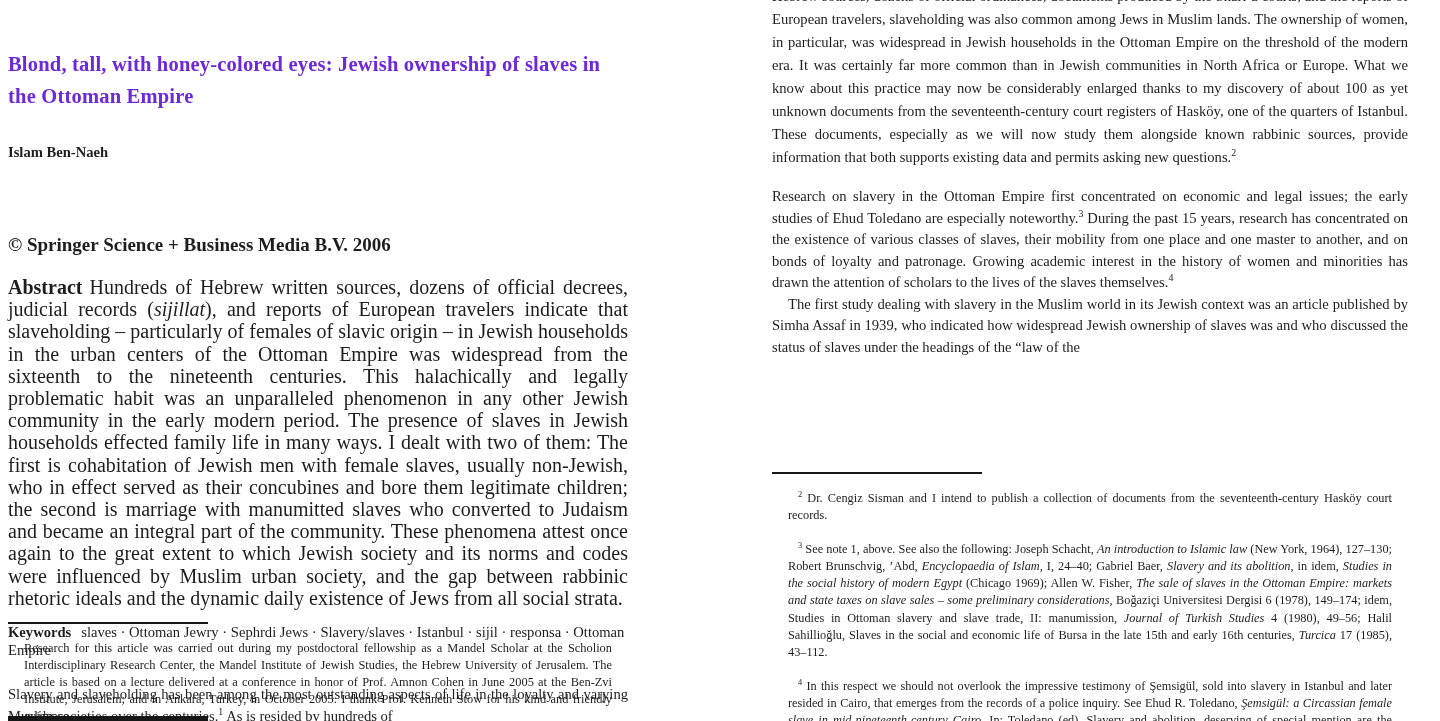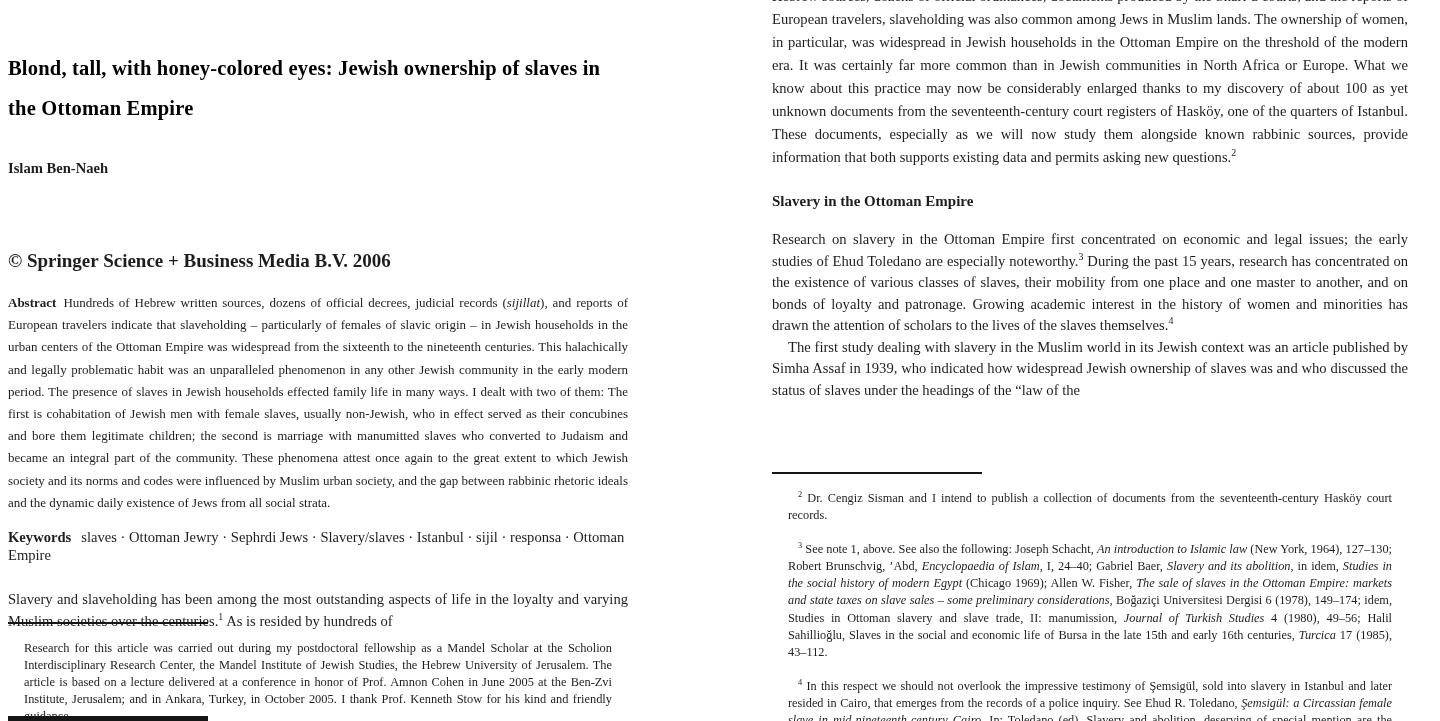--- a/index.html
+++ b/index.html
@@ -15,40 +15,40 @@
   .spread { position: relative; width: 1440px; height: 721px; background: #ffffff; }
   .page { position: absolute; top: 0; }
   .page-left  { left: 8px;  top: 0;     width: 620px; }
   .page-right { left: 772px; top: -15px; width: 636px; }
 
   .justify { text-align: justify; text-justify: inter-word; }
 
   h1.article-title {
     margin: 48px 0 0 0;
     font-size: 20.5px;
-    line-height: 40px;
+    line-height: 32px;
     font-weight: bold;
-    color: #000000;
+    color: #6d28d9;
     letter-spacing: 0.2px;
   }
   p.author {
     margin: 30px 0 0 0;
     font-weight: bold;
     font-size: 14.6px;
     line-height: 20px;
   }
   p.copyright {
     margin: 74px 0 0 0;
     font-size: 19px;
     line-height: 18px;
     font-weight: bold;
   }
   p.abstract {
     margin: 22px 0 0 0;
-    font-size: 13px;
+    font-size: 20px;
     line-height: 22.2px;
   }
   .inline-label { margin-right: 7px; }
   p.keywords {
     margin: 14px 0 0 0;
     font-size: 14.6px;
     line-height: 18px;
     text-align: left;
   }
   p.keywords b { margin-right: 10px; }
@@ -138,21 +138,20 @@
     <div class="footnote-block-left">
       <div class="fn-rule"></div>
       <p class="fn-text justify">Research for this article was carried out during my postdoctoral fellowship as a Mandel Scholar at the Scholion Interdisciplinary Research Center, the Mandel Institute of Jewish Studies, the Hebrew University of Jerusalem. The article is based on a lecture delivered at a conference in honor of Prof. Amnon Cohen in June 2005 at the Ben-Zvi Institute, Jerusalem; and in Ankara, Turkey, in October 2005. I thank Prof. Kenneth Stow for his kind and friendly guidance.</p>
     </div>
     <div class="fn-rule-bottom"></div>
   </section>
 
   <section class="page page-right">
     <p class="cont justify"><span>Hebrew sources, dozens of official ordinances, documents produced by the Shari’a courts, and the reports of European travelers, slaveholding was also common among Jews in Muslim lands. The ownership of women, in particular, was widespread in Jewish households in the Ottoman Empire on the threshold of the modern era. It was certainly far more common than in Jewish communities in North Africa or Europe. What we know about this practice may now be considerably enlarged thanks to my discovery of about 100 as yet unknown documents from the seventeenth-century court registers of Hasköy, one of the quarters of Istanbul. These documents, especially as we will now study them alongside known rabbinic sources, provide information that both supports existing data and permits asking new questions.</span><sup>2</sup></p>
 
-    <h2 class="section-heading">Slavery in the Ottoman Empire</h2>
 
     <p class="research-par justify"><span>Research on slavery in the Ottoman Empire first concentrated on economic and legal issues; the early studies of Ehud Toledano are especially noteworthy.</span><sup>3</sup><span> During the past 15 years, research has concentrated on the existence of various classes of slaves, their mobility from one place and one master to another, and on bonds of loyalty and patronage. Growing academic interest in the history of women and minorities has drawn the attention of scholars to the lives of the slaves themselves.</span><sup>4</sup></p>
 
     <p class="first-study-par justify"><span>The first study dealing with slavery in the Muslim world in its Jewish context was an article published by Simha Assaf in 1939, who indicated how widespread Jewish ownership of slaves was and who discussed the status of slaves under the headings of the “law of the</span></p>
 
     <div class="footnote-block-right">
       <div class="fn-rule"></div>
       <p class="fn-text justify"><sup>2</sup><span> Dr. Cengiz Sisman and I intend to publish a collection of documents from the seventeenth-century Hasköy court records.</span></p>
       <p class="fn-text justify"><sup>3</sup><span> See note 1, above. See also the following: Joseph Schacht, </span><i>An introduction to Islamic law</i><span> (New York, 1964), 127–130; Robert Brunschvig, ’Abd, </span><i>Encyclopaedia of Islam</i><span>, I, 24–40; Gabriel Baer, </span><i>Slavery and its abolition</i><span>, in idem, </span><i>Studies in the social history of modern Egypt</i><span> (Chicago 1969); Allen W. Fisher, </span><i>The sale of slaves in the Ottoman Empire: markets and state taxes on slave sales – some preliminary considerations</i><span>, Boğaziçi Universitesi Dergisi 6 (1978), 149–174; idem, Studies in Ottoman slavery and slave trade, II: manumission, </span><i>Journal of Turkish Studies</i><span> 4 (1980), 49–56; Halil Sahillioğlu, Slaves in the social and economic life of Bursa in the late 15th and early 16th centuries, </span><i>Turcica</i><span> 17 (1985), 43–112.</span></p>
       <p class="fn-text justify"><sup>4</sup><span> In this respect we should not overlook the impressive testimony of Şemsigül, sold into slavery in Istanbul and later resided in Cairo, that emerges from the records of a police inquiry. See Ehud R. Toledano, </span><i>Şemsigül: a Circassian female slave in mid-nineteenth-century Cairo</i><span>, In: Toledano (ed), Slavery and abolition, deserving of special mention are the studies of Suraiya Faroqhi, Madeline Zilfi, Leslie Peirce, Yvonne Seng, and others, devoted to urban Ottoman society, women, and slaves of both sexes; Madeline C. Zilfi, Servants, slaves, and the domestic order in the Ottoman Middle East, Hawwa 2, no. 1 (2004), 1–33.</span></p>

